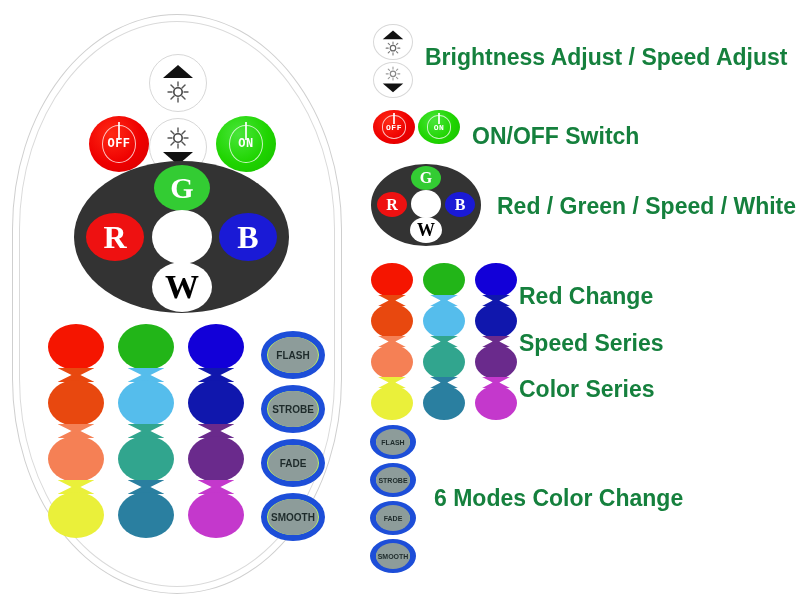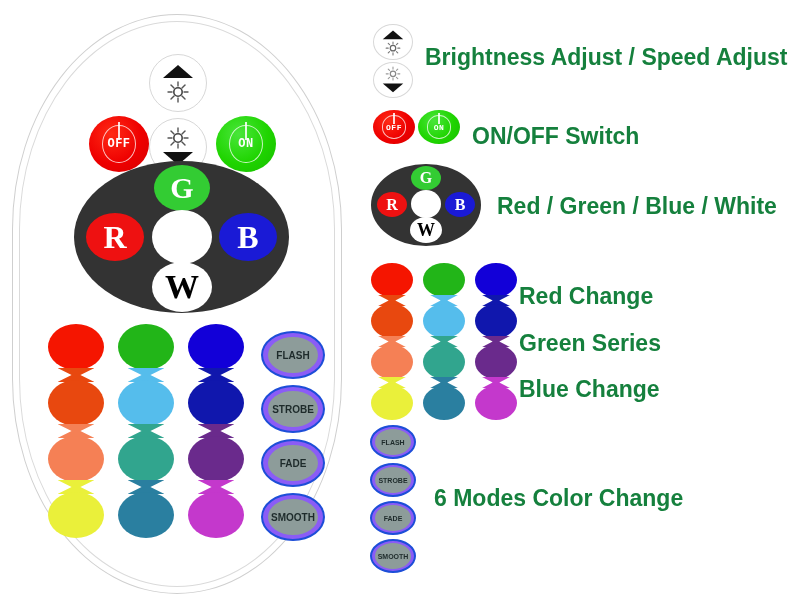--- a/index.html
+++ b/index.html
@@ -108,22 +108,22 @@
     border-radius: 50%;
   }
   .pad-link {
     position: absolute;
     border-radius: 50%;
   }
 
   
   .mode-btn {
     position: absolute;
-    background: #8b5cf6;
-    border: 2px solid #1d4ed8;
+    background: #bef264;
+    border: 6px solid #1d4ed8;
     border-radius: 50%;
     box-sizing: border-box;
     display: flex;
     align-items: center;
     justify-content: center;
   }
   .mode-inner {
     background: #8d9c9a;
     border-radius: 50%;
     display: flex;
@@ -317,21 +317,21 @@
       <span>R</span>
     </div>
     <div class="disc-node" style="left:74px; top:28px; width:30px; height:25px; background:#1a1ad6; color:#ffffff; font-size:16px;">
       <span>B</span>
     </div>
     <div class="disc-node" style="left:39px; top:53px; width:32px; height:26px; background:#ffffff; color:#000000; font-size:18px;">
       <span>W</span>
     </div>
     <div class="disc-node" style="left:40px; top:26px; width:30px; height:28px; background:#ffffff;"></div>
   </div>
-  <div class="legend-text" style="left:497px; top:193px;">Red / Green / Blue / White</div>
+  <div class="legend-text" style="left:497px; top:193px;">Red / Green / Speed / White</div>
 
   <div id="legend-color-grid">
       <div class="pad" style="left: 371px; top: 263px; width: 42px; height: 34px; background: rgb(245, 21, 0);"></div>
       <div class="pad-link" style="left: 378.14px; top: 295px; width: 27.72px; height: 11px; background: rgb(232, 72, 15); border-radius: 0px; clip-path: polygon(0px 0px, 100% 0px, 62% 50%, 100% 100%, 0px 100%, 38% 50%);"></div>
       <div class="pad" style="left: 371px; top: 304px; width: 42px; height: 34px; background: rgb(232, 72, 15);"></div>
       <div class="pad-link" style="left: 378.14px; top: 336px; width: 27.72px; height: 11px; background: rgb(245, 128, 85); border-radius: 0px; clip-path: polygon(0px 0px, 100% 0px, 62% 50%, 100% 100%, 0px 100%, 38% 50%);"></div>
       <div class="pad" style="left: 371px; top: 345px; width: 42px; height: 34px; background: rgb(245, 128, 85);"></div>
       <div class="pad-link" style="left: 378.14px; top: 377px; width: 27.72px; height: 11px; background: rgb(234, 240, 58); border-radius: 0px; clip-path: polygon(0px 0px, 100% 0px, 62% 50%, 100% 100%, 0px 100%, 38% 50%);"></div>
       <div class="pad" style="left: 371px; top: 386px; width: 42px; height: 34px; background: rgb(234, 240, 58);"></div>
       <div class="pad" style="left: 423px; top: 263px; width: 42px; height: 34px; background: rgb(34, 181, 24);"></div>
@@ -344,22 +344,22 @@
       <div class="pad" style="left: 475px; top: 263px; width: 42px; height: 34px; background: rgb(18, 0, 216);"></div>
       <div class="pad-link" style="left: 482.14px; top: 295px; width: 27.72px; height: 11px; background: rgb(16, 23, 173); border-radius: 0px; clip-path: polygon(0px 0px, 100% 0px, 62% 50%, 100% 100%, 0px 100%, 38% 50%);"></div>
       <div class="pad" style="left: 475px; top: 304px; width: 42px; height: 34px; background: rgb(16, 23, 173);"></div>
       <div class="pad-link" style="left: 482.14px; top: 336px; width: 27.72px; height: 11px; background: rgb(106, 42, 140); border-radius: 0px; clip-path: polygon(0px 0px, 100% 0px, 62% 50%, 100% 100%, 0px 100%, 38% 50%);"></div>
       <div class="pad" style="left: 475px; top: 345px; width: 42px; height: 34px; background: rgb(106, 42, 140);"></div>
       <div class="pad-link" style="left: 482.14px; top: 377px; width: 27.72px; height: 11px; background: rgb(196, 56, 204); border-radius: 0px; clip-path: polygon(0px 0px, 100% 0px, 62% 50%, 100% 100%, 0px 100%, 38% 50%);"></div>
       <div class="pad" style="left: 475px; top: 386px; width: 42px; height: 34px; background: rgb(196, 56, 204);"></div>
     </div>
 
   <div class="legend-text" style="left:519px; top:283px;">Red Change</div>
-  <div class="legend-text" style="left:519px; top:330px;">Green Series</div>
-  <div class="legend-text" style="left:519px; top:376px;">Blue Change</div>
+  <div class="legend-text" style="left:519px; top:330px;">Speed Series</div>
+  <div class="legend-text" style="left:519px; top:376px;">Color Series</div>
 
   <div id="legend-mode-buttons">
       <div class="mode-btn" style="left: 370px; top: 425px; width: 46px; height: 34px;">
         <div class="mode-inner" style="width: 36px; height: 26px; font-size: 7px;">FLASH</div>
       </div>
       <div class="mode-btn" style="left: 370px; top: 463px; width: 46px; height: 34px;">
         <div class="mode-inner" style="width: 36px; height: 26px; font-size: 7px;">STROBE</div>
       </div>
       <div class="mode-btn" style="left: 370px; top: 501px; width: 46px; height: 34px;">
         <div class="mode-inner" style="width: 36px; height: 26px; font-size: 7px;">FADE</div>

